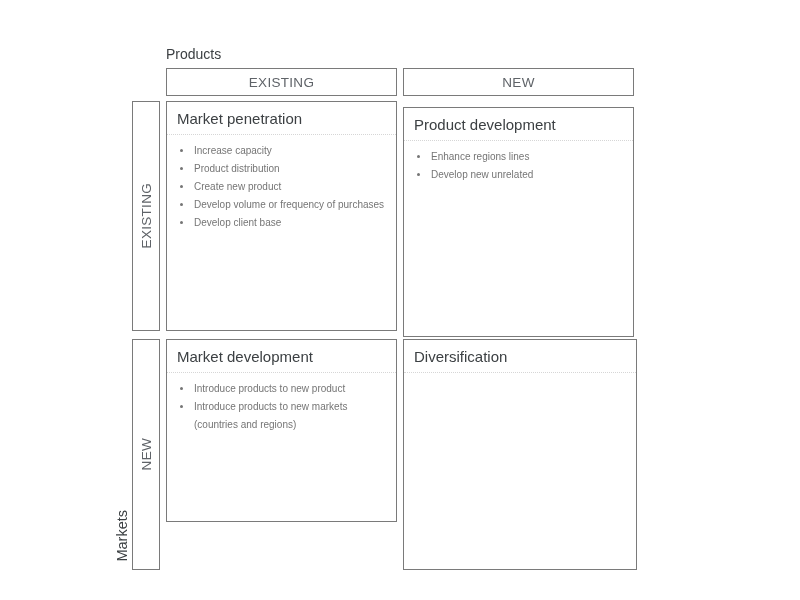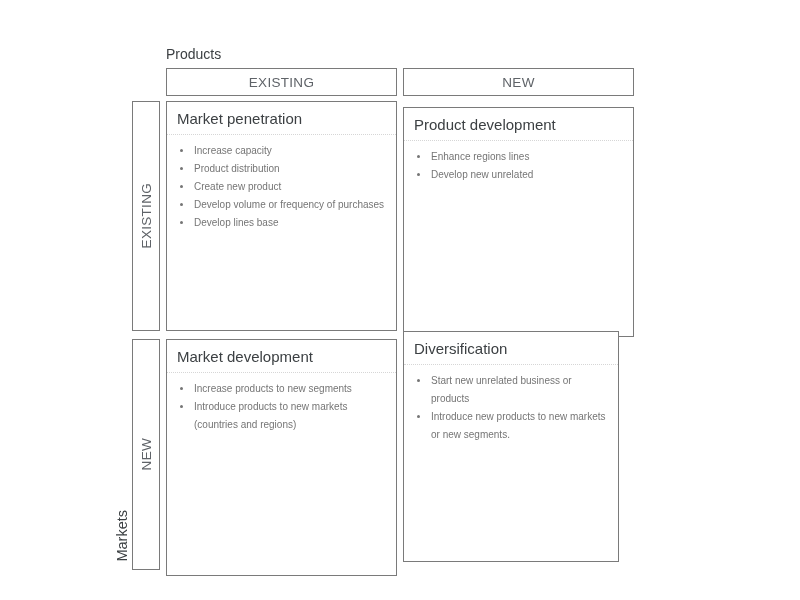--- a/index.html
+++ b/index.html
@@ -80,22 +80,22 @@
   }
 
   .quad {
     position: absolute;
     border: 1px solid #7a7a7a;
     box-sizing: border-box;
     background: #ffffff;
   }
   .quad.q0 { left: 166px; top: 101px; width: 231px; height: 230px; }
   .quad.q1 { left: 403px; top: 107px; width: 231px; height: 230px; }
-  .quad.q2 { left: 166px; top: 339px; width: 231px; height: 237px; }
-  .quad.q3 { left: 403px; top: 331px; width: 216px; height: 231px; }
+  .quad.q2 { left: 166px; top: 339px; width: 231px; height: 183px; }
+  .quad.q3 { left: 403px; top: 339px; width: 234px; height: 231px; }
 
   .quad-title {
     font-size: 15px;
     font-weight: 400;
     color: #3c4043;
     padding: 8px 10px 7px 10px;
     border-bottom: 1px dotted #d6d6d6;
   }
   .quad-list {
     margin: 7px 8px 0 10px;
@@ -135,41 +135,37 @@
     <span class="vtext">Markets</span>
   </div>
 
   <div class="quad q0">
     <div class="quad-title">Market penetration</div>
     <ul class="quad-list">
       <li>Increase capacity</li>
       <li>Product distribution</li>
       <li>Create new product</li>
       <li>Develop volume or frequency of purchases</li>
-      <li>Develop lines base</li>
+      <li>Develop client base</li>
     </ul>
   </div>
 
   <div class="quad q1">
     <div class="quad-title">Product development</div>
     <ul class="quad-list">
       <li>Enhance regions lines</li>
       <li>Develop new unrelated</li>
     </ul>
   </div>
 
   <div class="quad q2">
     <div class="quad-title">Market development</div>
     <ul class="quad-list">
-      <li>Increase products to new segments</li>
+      <li>Introduce products to new product</li>
       <li>Introduce products to new markets (countries and regions)</li>
     </ul>
   </div>
 
   <div class="quad q3">
     <div class="quad-title">Diversification</div>
-    <ul class="quad-list">
-      <li>Start new unrelated business or products</li>
-      <li>Introduce new products to new markets or new segments.</li>
-    </ul>
   </div>
 
 </div>
 
 </body></html>

